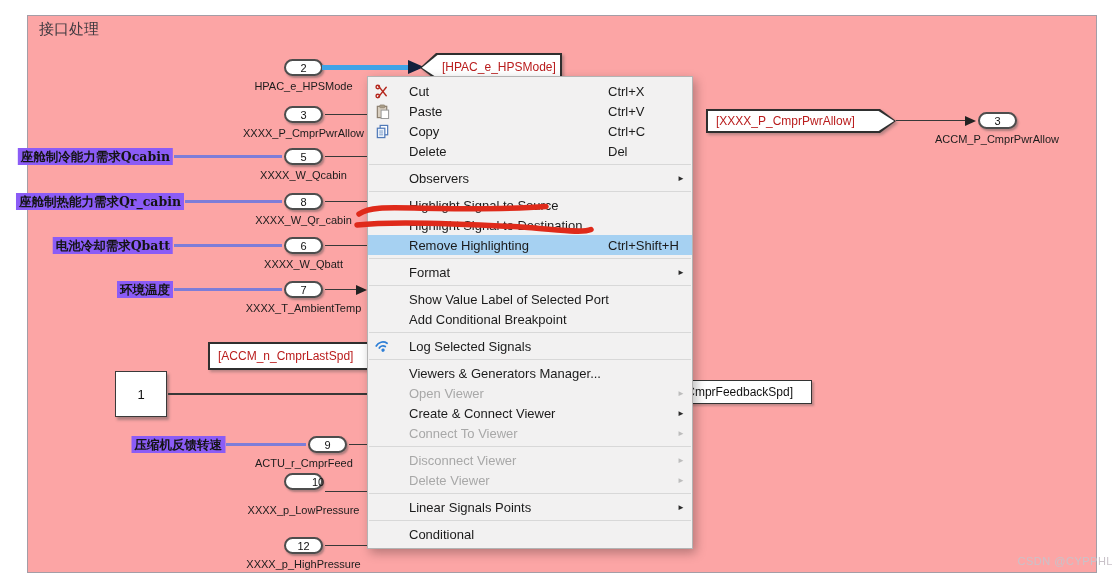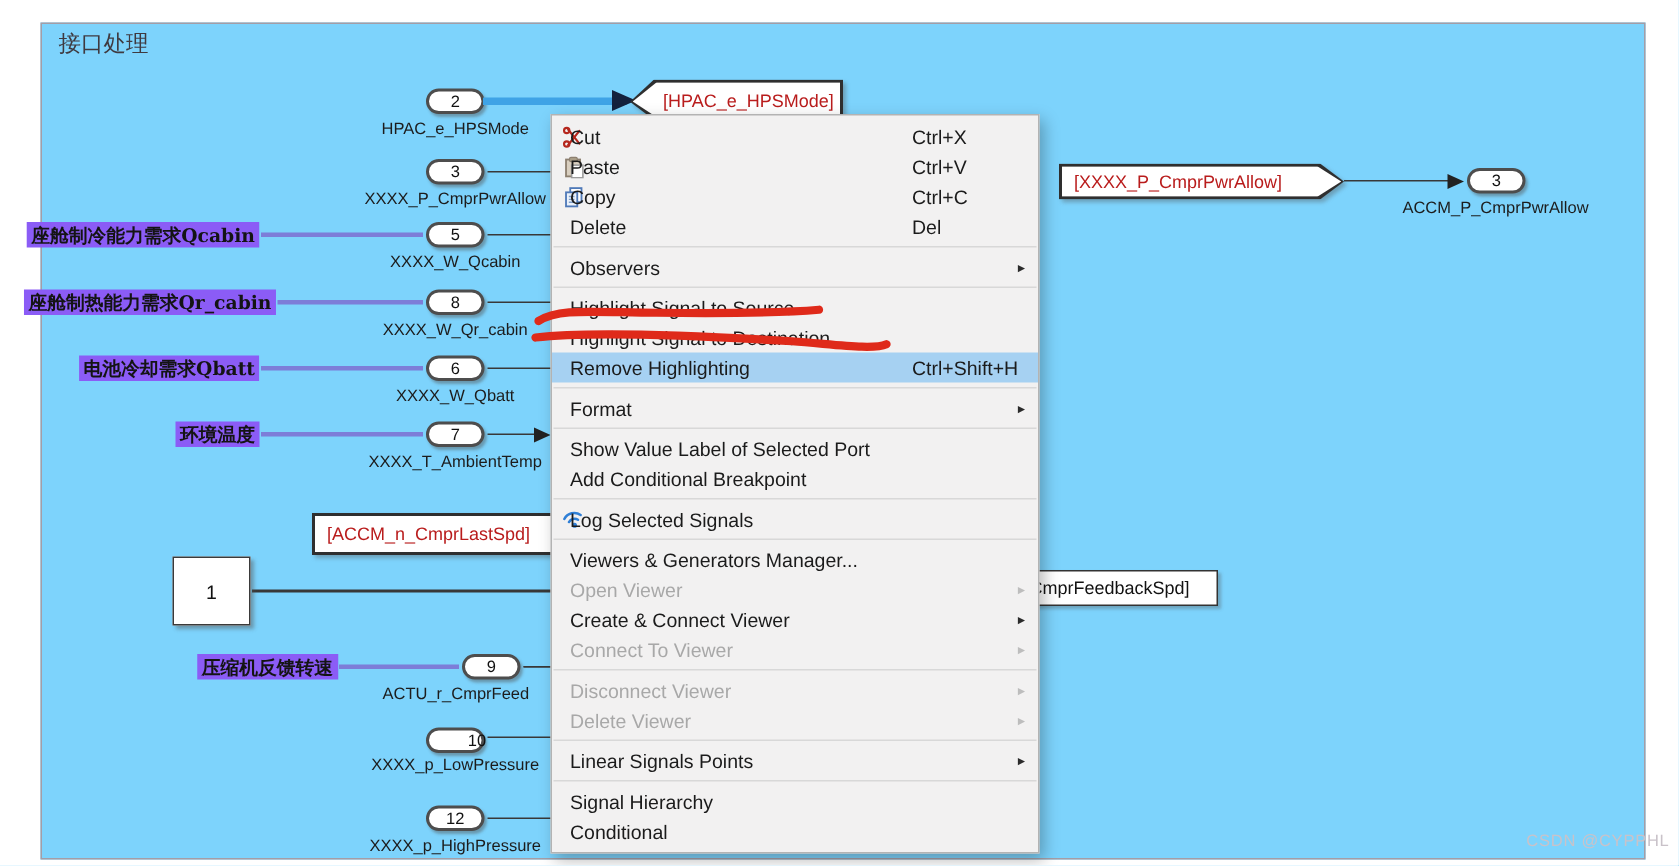--- a/index.html
+++ b/index.html
@@ -1,20 +1,20 @@
 <!DOCTYPE html>
 <html><head>
 <meta charset="utf-8">
 <style>
   html,body{margin:0;padding:0;background:#fff;}
   #canvas{position:relative;width:1119px;height:577px;background:#ffffff;overflow:hidden;
           font-family:"Liberation Sans",sans-serif;}
   
   #area{position:absolute;left:27px;top:15px;width:1068px;height:556px;
-        background:#7dd3fc;border:1px solid #a49da6;z-index:1;}
+        background:#fca5a5;border:1px solid #a49da6;z-index:1;}
   #area-title{position:absolute;left:11px;top:4px;font-family:"DejaVu Serif",serif;
         font-size:15px;color:#3f3a40;}
   
   .pill{position:absolute;width:39px;height:17px;background:#fff;border:2px solid #4d4d4d;
         border-radius:10px;box-sizing:border-box;z-index:3;display:flex;align-items:center;
         justify-content:center;font-size:11px;color:#111;
         box-shadow:1.5px 2px 2px rgba(80,80,80,.45);}
   .sig-label{position:absolute;font-size:11px;color:#1c1c1c;white-space:nowrap;z-index:2;}
   .sig-label.centered{width:300px;text-align:center;}
   .cn-label{position:absolute;background:#8b5cf6;padding:0 3px;font-family:"DejaVu Serif",serif;
@@ -35,21 +35,21 @@
         color:#b91c1c;white-space:nowrap;overflow:hidden;}
   .goto-plain{position:absolute;background:#fff;border:1.6px solid #333;box-sizing:border-box;
         z-index:3;display:flex;align-items:center;justify-content:flex-end;font-size:12px;
         color:#121212;white-space:nowrap;box-shadow:2px 2px 2px rgba(80,80,80,.35);}
   
   #context-menu{position:absolute;left:367px;top:76px;width:326px;background:#f2f1f1;
         border:1px solid #b3b3b3;box-shadow:3px 4px 10px rgba(0,0,0,.28);z-index:10;
         padding:4px 0;box-sizing:border-box;}
   .menu-item{position:relative;height:20px;display:flex;align-items:center;
         font-size:13px;color:#1b1b1b;cursor:default;}
-  .menu-item .mi-label{position:absolute;left:12px;white-space:nowrap;text-align:right;}
+  .menu-item .mi-label{position:absolute;left:41px;white-space:nowrap;text-align:right;}
   .menu-item .mi-shortcut{position:absolute;left:240px;white-space:nowrap;}
   .menu-item .mi-icon{position:absolute;left:6px;width:16px;height:16px;display:flex;
         align-items:center;justify-content:center;}
   .menu-item .mi-arrow{position:absolute;right:7px;font-size:8px;color:#2b2b2b;}
   .menu-item.disabled{color:#a8a8a8;}
   .menu-item.disabled .mi-arrow{color:#bdbdbd;}
   .menu-item.selected{background:#a6d1f2;}
   .menu-sep{border-top:1px solid #d8d8d8;margin:3px 1px;}
   
   #annot-svg{position:absolute;left:0;top:0;z-index:30;pointer-events:none;}
@@ -90,21 +90,21 @@
       <div class="wire purple" style="left: 174px; top: 288.3px; width: 108px; position: absolute;"></div>
       <div class="pill" style="left: 284px; top: 281px; position: absolute;">7</div>
       <div class="sig-label centered" style="left: 153.5px; top: 302px; position: absolute;">XXXX_T_AmbientTemp</div>
       <div class="wire dark" style="left: 325px; top: 288.9px; width: 31px; position: absolute;"></div>
       <div class="arrowhead" style="left: 356px; top: 284.5px; position: absolute; border-left: 11px solid rgb(34, 34, 34); border-top: 5px solid transparent; border-bottom: 5px solid transparent;"></div>
       <div class="cn-label" style="left: 225px; top: 436px; position: absolute;">压缩机反馈转速</div>
       <div class="wire purple" style="left: 226px; top: 443.3px; width: 80px; position: absolute;"></div>
       <div class="pill" style="left: 308px; top: 436px; position: absolute;">9</div>
       <div class="sig-label" style="left: 255px; top: 457px; position: absolute;">ACTU_r_CmprFeed</div>
       <div class="wire dark" style="left: 349px; top: 443.9px; width: 22px; position: absolute;"></div>
-      <div class="pill" style="left: 284px; top: 485px; position: absolute; padding-left: 29px;">10</div>
+      <div class="pill" style="left: 284px; top: 473px; position: absolute; padding-left: 29px;">10</div>
       <div class="sig-label centered" style="left: 153.5px; top: 504px; position: absolute;">XXXX_p_LowPressure</div>
       <div class="wire dark" style="left: 325px; top: 490.9px; width: 46px; position: absolute;"></div>
       <div class="pill" style="left: 284px; top: 537px; position: absolute;">12</div>
       <div class="sig-label centered" style="left: 153.5px; top: 558px; position: absolute;">XXXX_p_HighPressure</div>
       <div class="wire dark" style="left: 325px; top: 544.9px; width: 46px; position: absolute;"></div>
       <div class="blue-line" style="left: 322px; top: 65px; width: 96px; position: absolute;"></div>
       <div class="arrowhead" style="left: 408px; top: 60px; position: absolute; border-left: 16px solid rgb(20, 33, 61); border-top: 7px solid transparent; border-bottom: 7px solid transparent;"></div>
       <div class="const-block" style="left: 115px; top: 371px; width: 52px; height: 46px; position: absolute;">1</div>
       <div class="wire dark" style="left: 168px; top: 393.4px; width: 203px; position: absolute;"></div>
       <div class="wire dark" style="left: 349px; top: 444px; width: 22px; position: absolute;"></div>
@@ -235,23 +235,20 @@
         <span class="mi-label">Delete Viewer</span>
         <span class="mi-arrow">►</span>
       </div>
       <div class="menu-sep"></div>
       <div class="menu-item">
         <span class="mi-label">Linear Signals Points</span>
         <span class="mi-arrow">►</span>
       </div>
       <div class="menu-sep"></div>
       <div class="menu-item">
-        <span class="mi-label">Signal Hierarchy</span>
-      </div>
-      <div class="menu-item">
         <span class="mi-label">Conditional</span>
       </div>
     </div>
 
   <svg id="annot-svg" width="1119" height="577">
     <path d="M359,214 C372,205.5 392,208 438,208.5 C480,209 522,208.5 546,206.5" fill="none" stroke="#df2a1a" stroke-width="5.5" stroke-linecap="round"></path>
     <path d="M357,225 C395,220.5 470,224 528,227.5 C556,229.5 582,233.5 591,229.5" fill="none" stroke="#df2a1a" stroke-width="5.5" stroke-linecap="round"></path>
   </svg>
 
   <div id="watermark">CSDN @CYPPHL</div>

